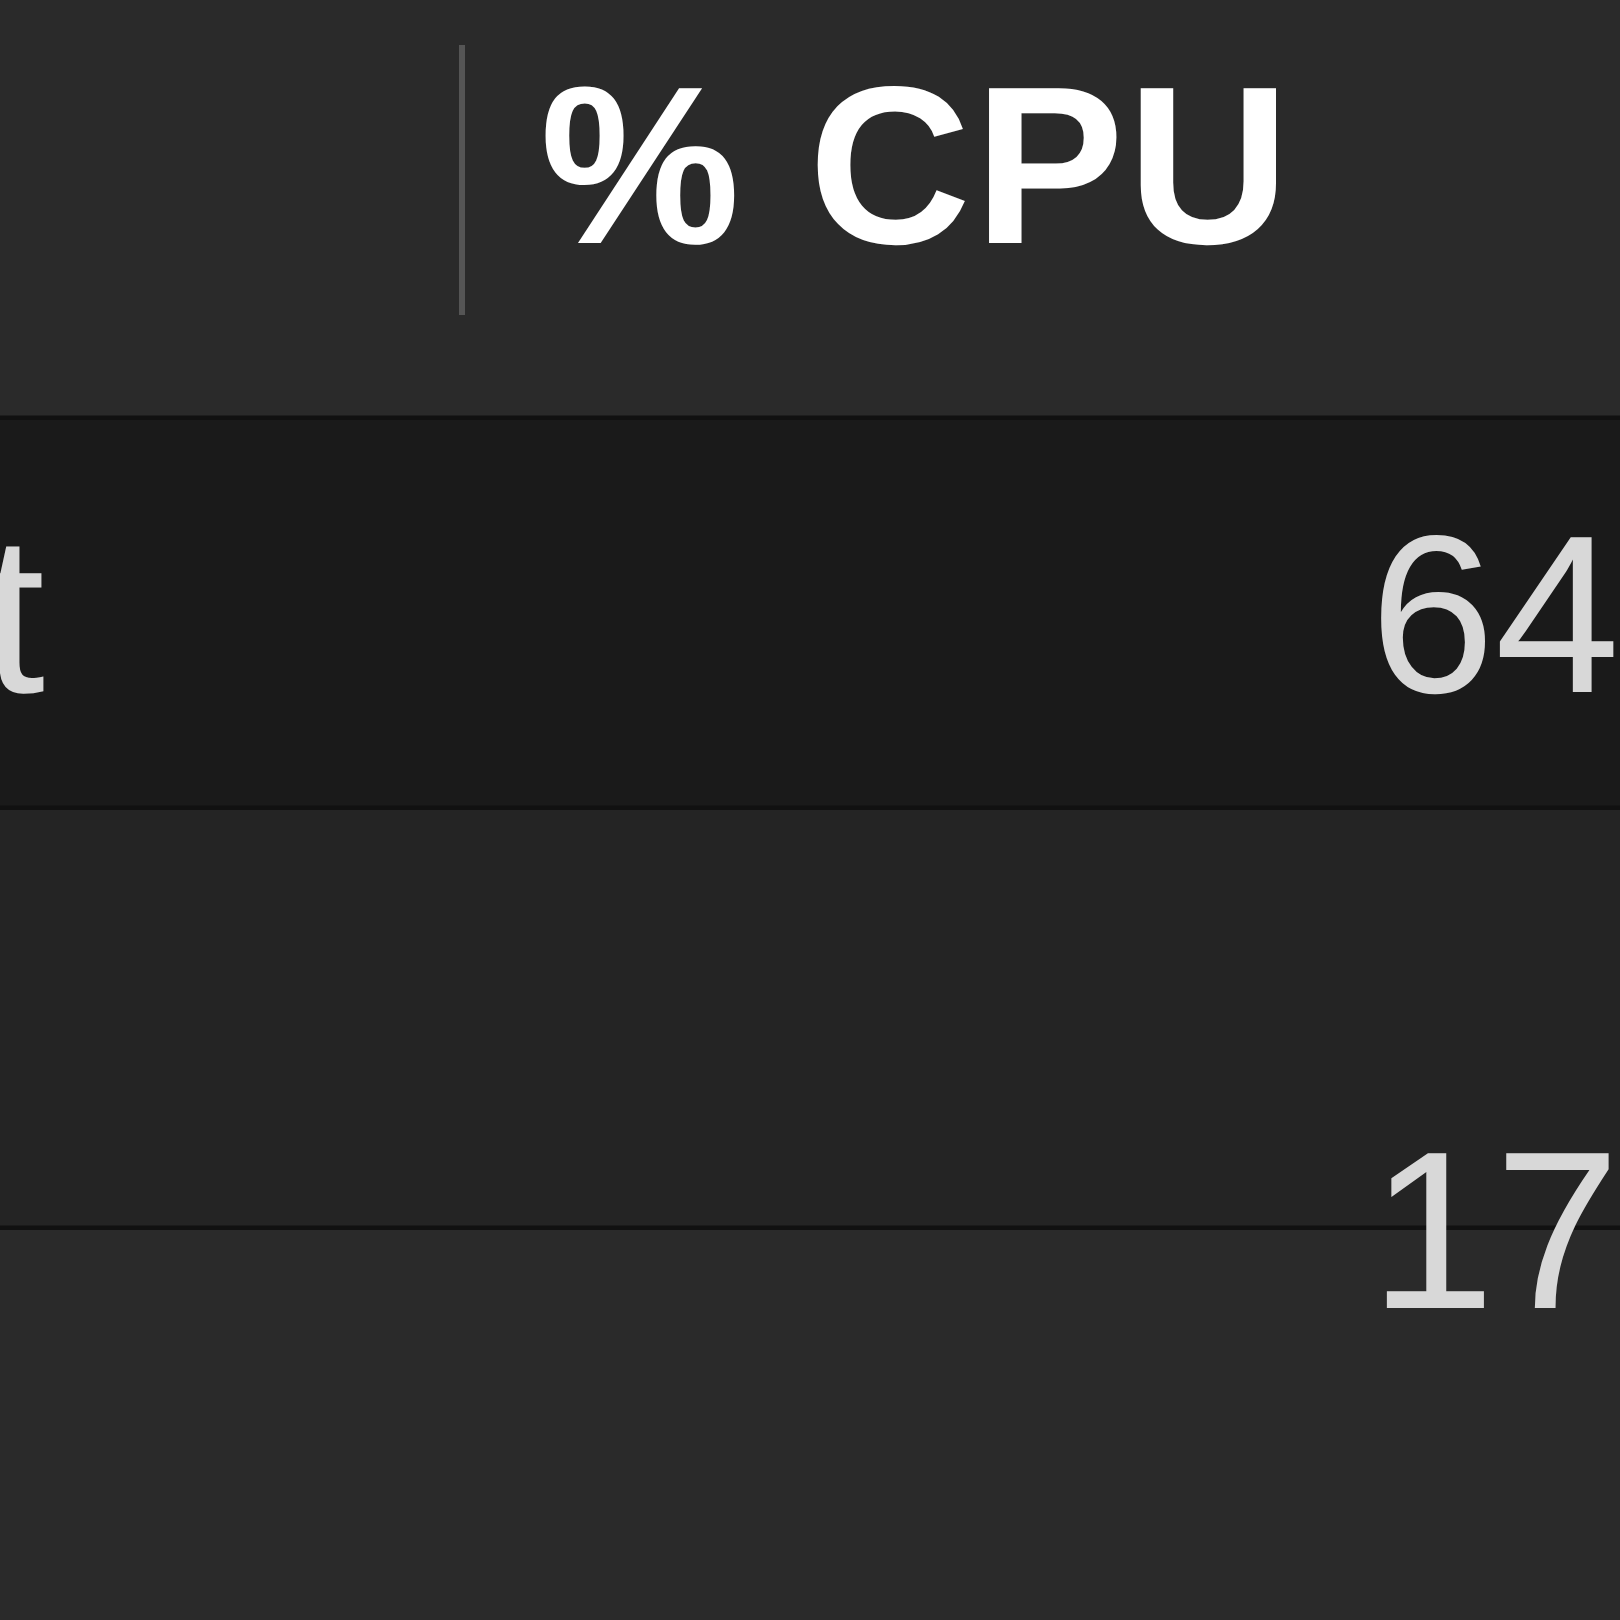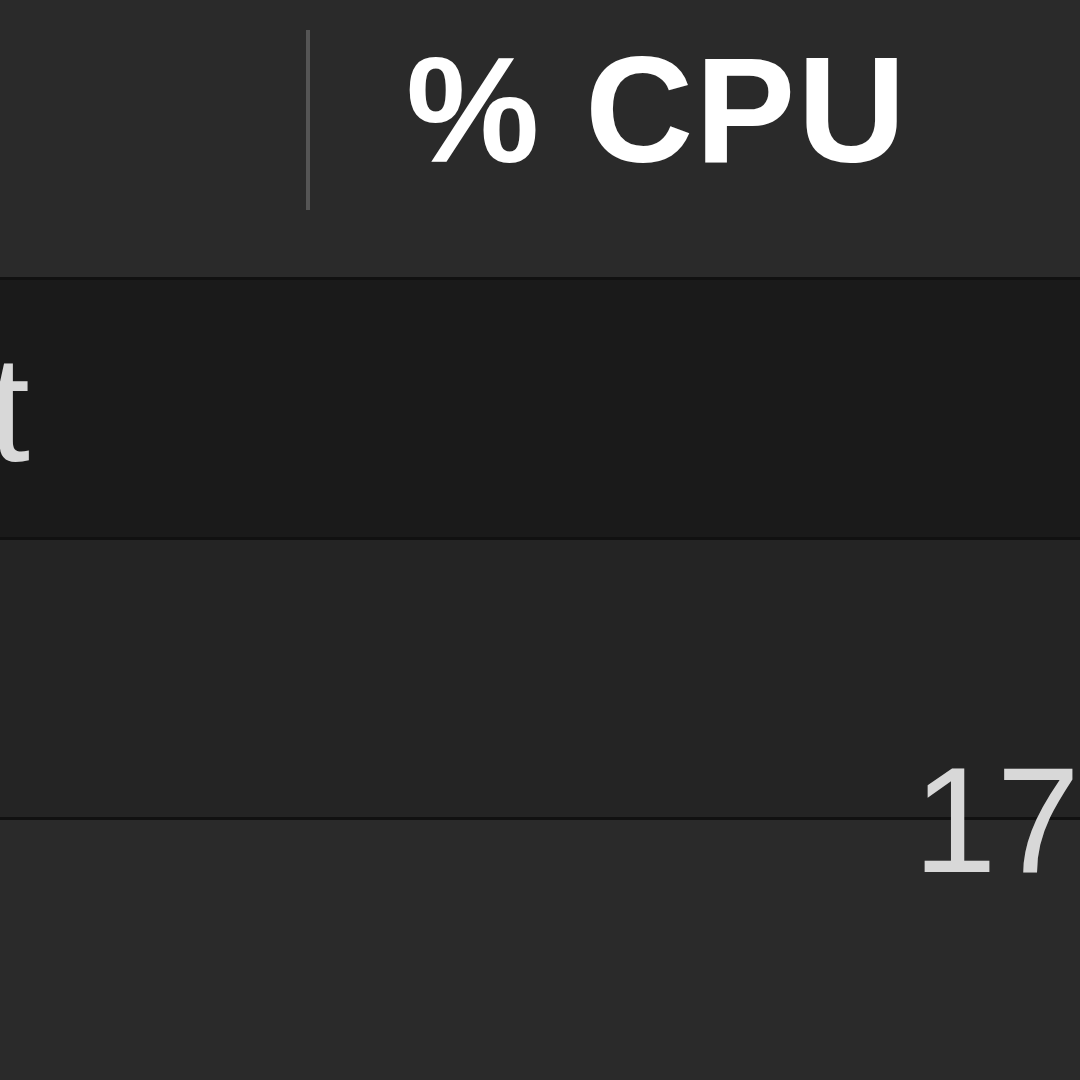--- a/index.html
+++ b/index.html
@@ -21,21 +21,20 @@
       width: 100%;
       height: 100%;
     }
     
     .header-row {
       height: 280px;
       display: flex;
       align-items: flex-start;
       padding-top: 30px;
       border-bottom: 3px solid #111;
-      gap: 46px;
     }
     
     .header-cell-first {
       width: 310px;
       height: 180px;
       border-right: 4px solid #555;
     }
     
     .header-cell-cpu {
       flex: 1;
@@ -103,20 +102,21 @@
 
 <div class="table-container">
 
   <div class="header-row">
     <div class="header-cell-first"></div>
     <div class="header-cell-cpu">% CPU</div>
   </div>
 
   <div class="data-row selected">
     <div class="cell-process-name">rkit</div>
+    <div class="cell-cpu-value">64</div>
   </div>
 
 
   <div class="data-row alt row3">
     <div class="cell-process-name"></div>
     <div class="cell-cpu-value">17</div>
   </div>
 
 </div>
 

